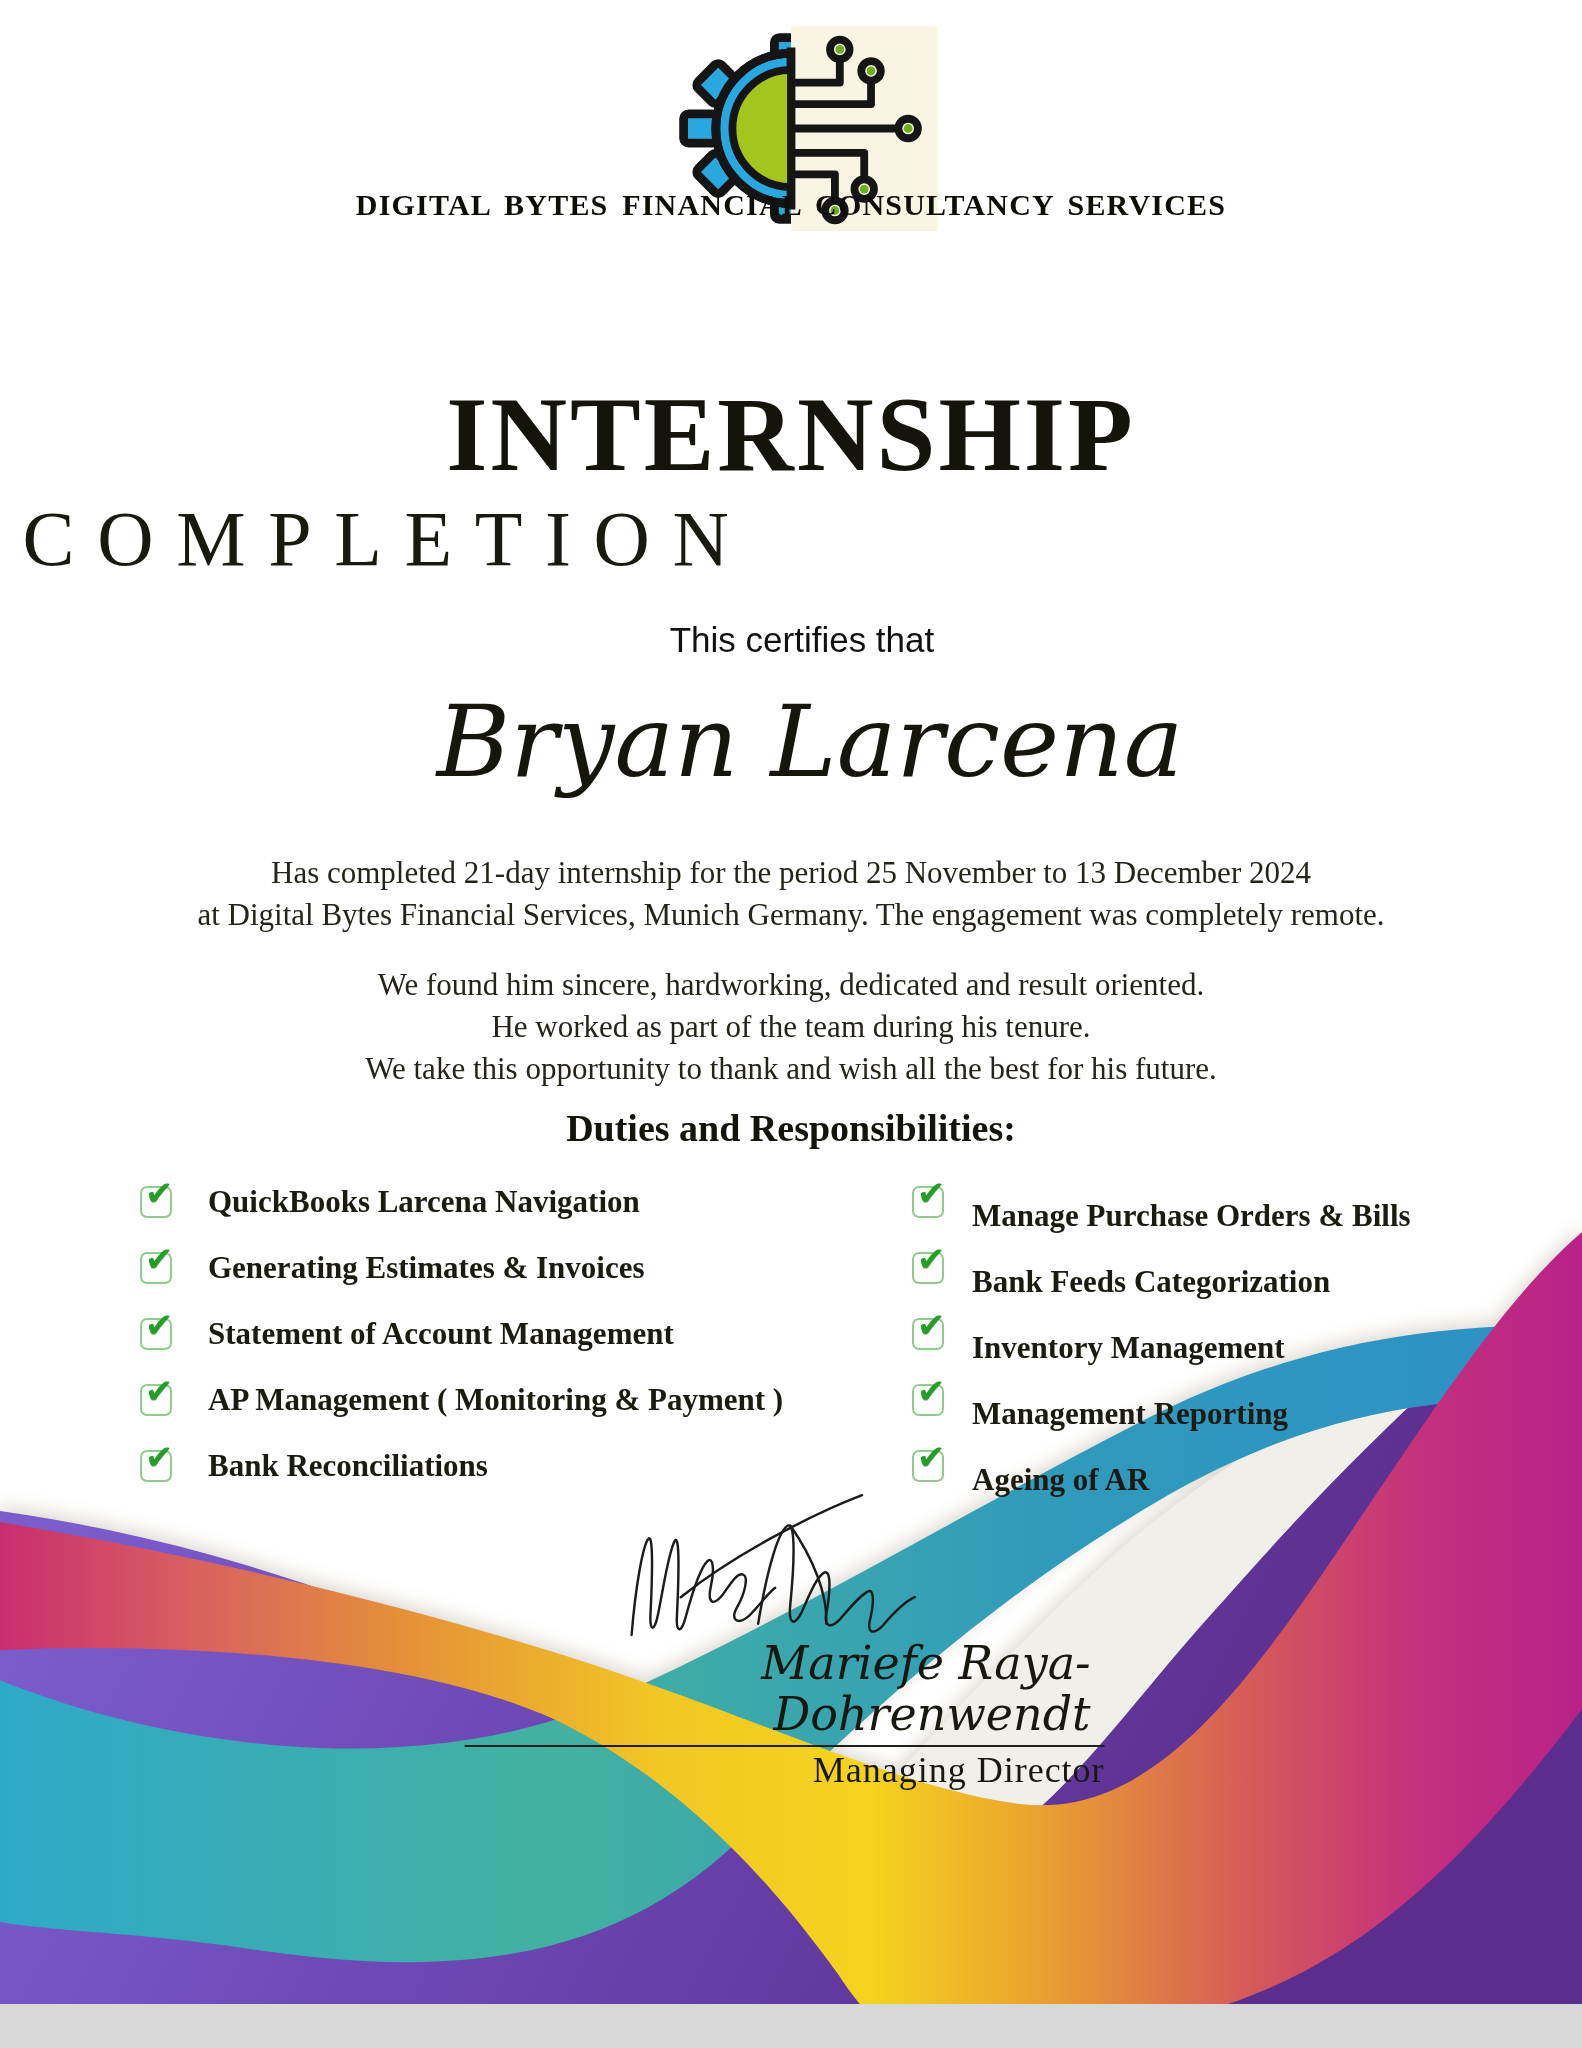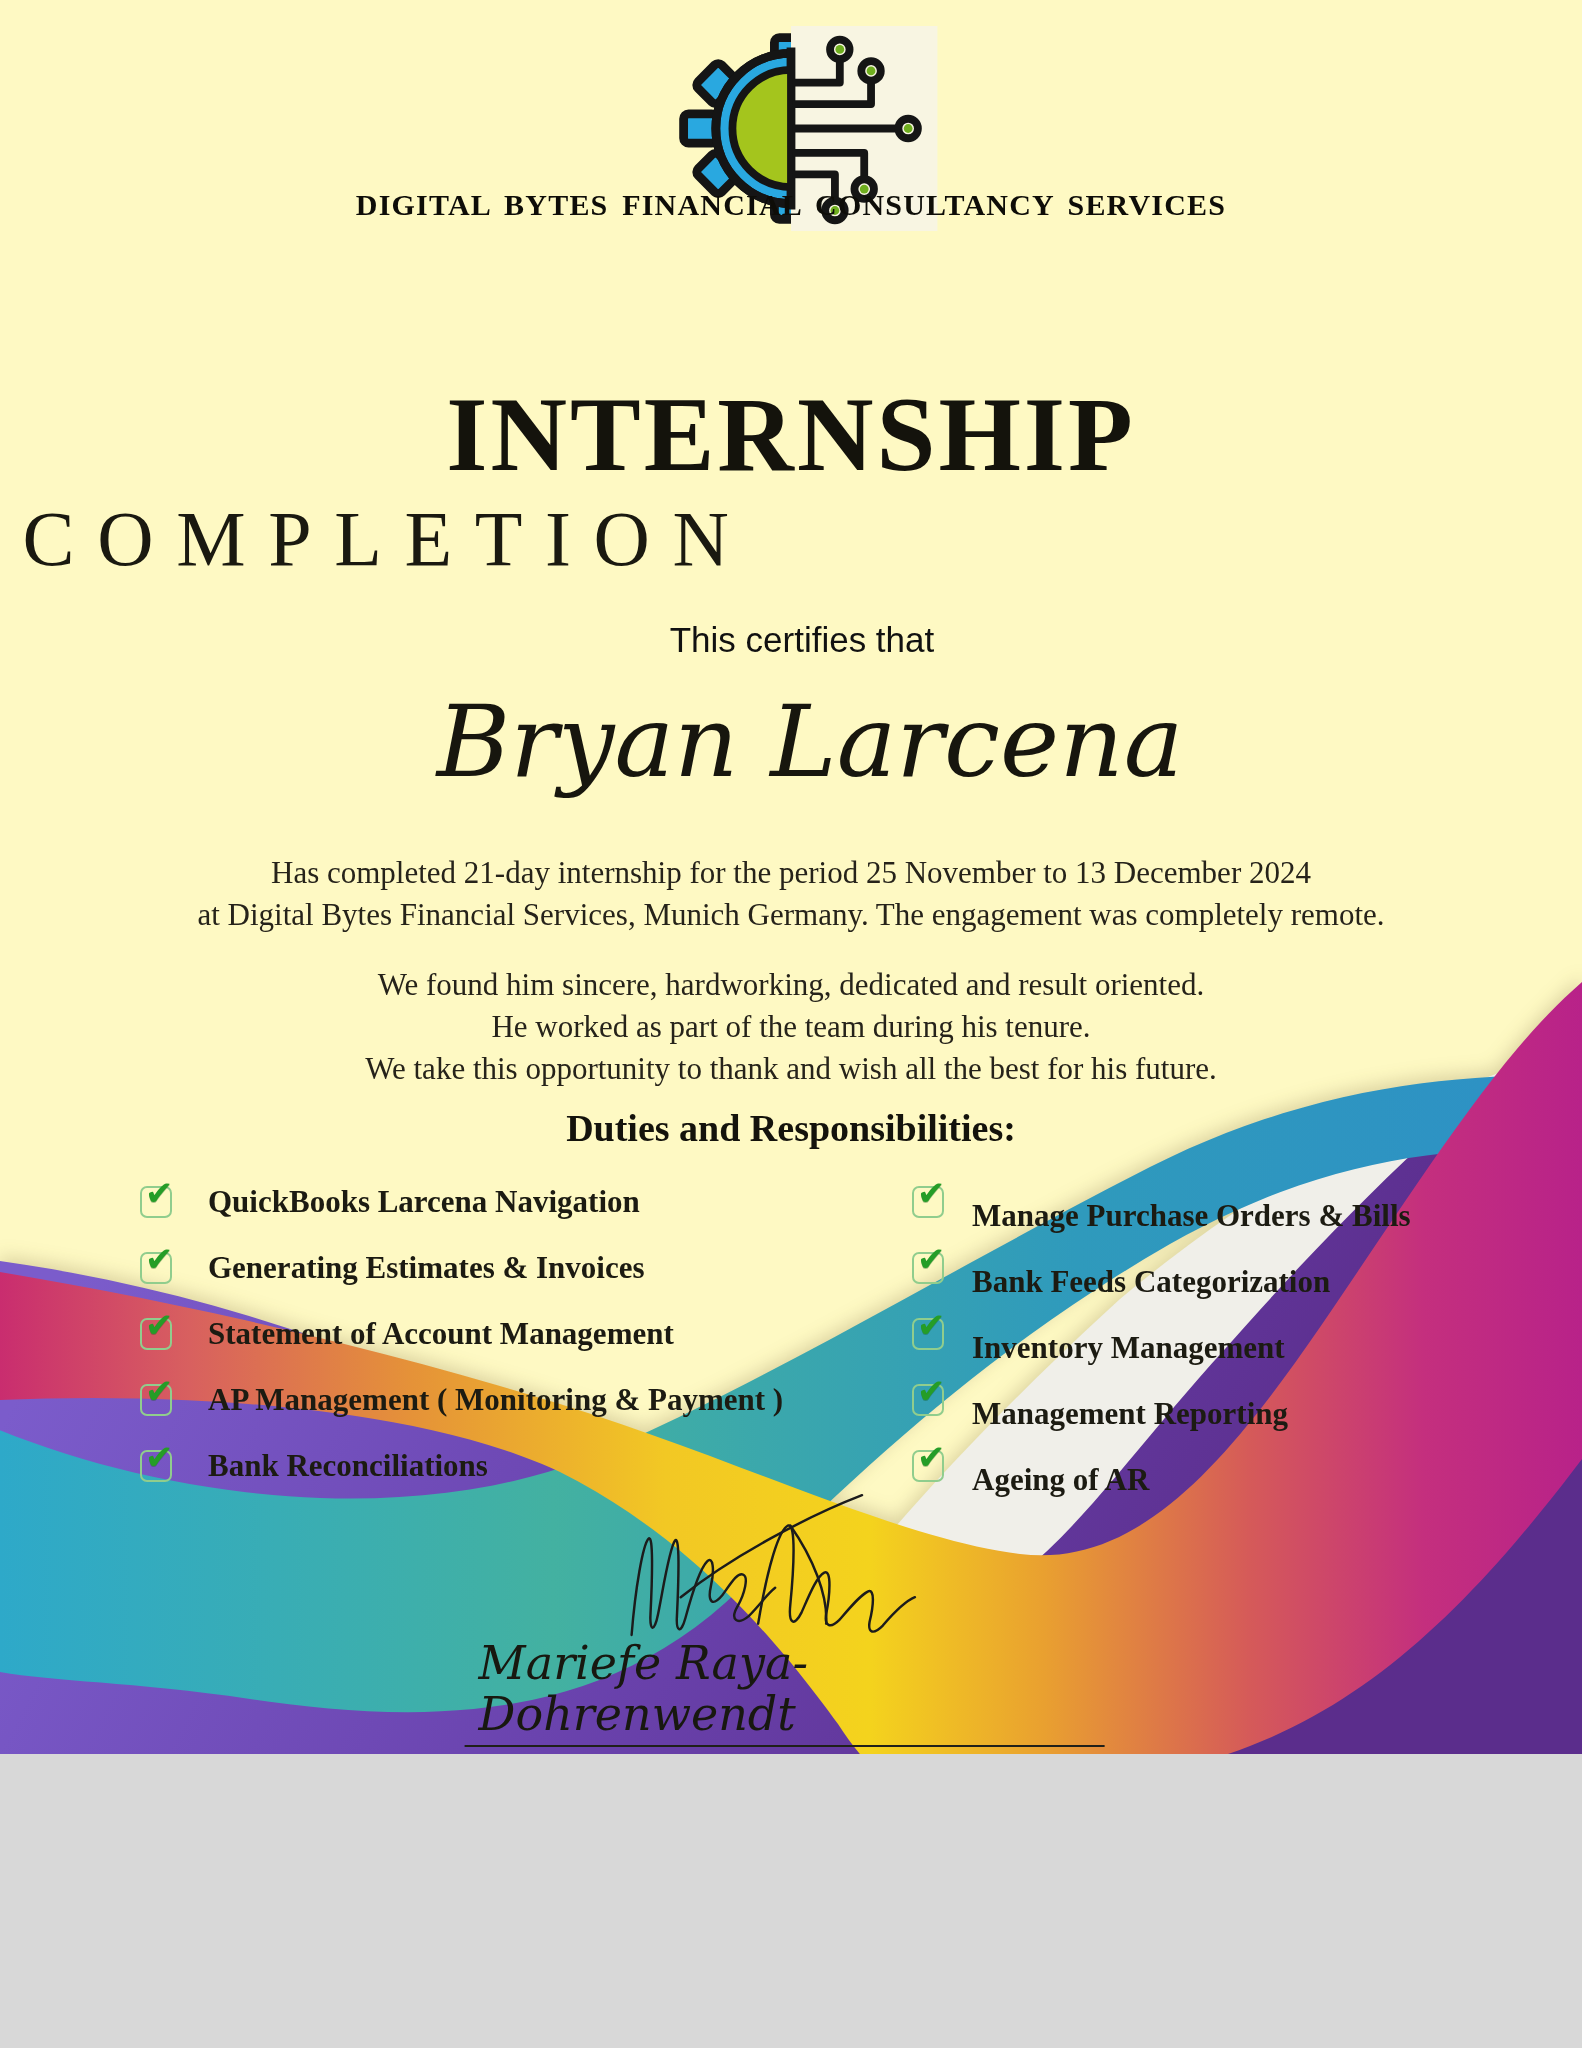--- a/index.html
+++ b/index.html
@@ -1,18 +1,18 @@
 <!DOCTYPE html>
 <html><head>
 <meta charset="utf-8">
 <style>
   html,body{margin:0;padding:0;background:#d8d8d8;}
   .page{
-    position:relative;width:1582px;height:1754px;margin:0 auto;
-    background:#fef9c3;overflow:hidden;
+    position:relative;width:1582px;height:2004px;margin:0 auto;
+    background:#ffffff;overflow:hidden;
     font-family:"Liberation Serif","DejaVu Serif",serif;color:#1b1a12;
   }
   
   .logo-wrap{position:absolute;top:26px;left:0;width:100%;text-align:center;}
   .company-name{
     position:absolute;top:188px;left:0;width:100%;text-align:center;
     font-size:30px;font-weight:bold;letter-spacing:1.2px;word-spacing:5px;color:#0e0d08;
   }
   
   .title-main{
@@ -53,21 +53,21 @@
   }
   .checkbox .glyph{
     position:absolute;left:3px;top:-12px;
     font-family:"DejaVu Sans",sans-serif;font-size:34px;line-height:34px;
     color:#259d27;text-shadow:0 1px 0 rgba(20,90,20,.35);
   }
   .duty-label{margin-left:36px;font-size:31px;font-weight:bold;color:#1c1b12;white-space:nowrap;}
   .duty-col.right .duty-label{margin-left:28px;margin-top:28px;}
   
   .sig-block{position:absolute;top:1482px;left:50%;transform:translateX(-51%);
-    width:640px;text-align:left;z-index:3;}
+    width:640px;text-align:right;z-index:3;}
   .sig-scribble{display:block;margin:0 auto -14px auto;}
   .sig-name{
     display:inline-block;font-family:"DejaVu Serif","Liberation Serif",serif;
     font-style:italic;font-size:46px;color:#181810;
     border-bottom:2px solid #20201a;padding:0 14px 6px 14px;line-height:1.1;
   }
   .sig-title{font-size:36px;letter-spacing:1px;color:#181811;margin-top:2px;}
   
   .waves{position:absolute;left:0;bottom:0;width:1582px;height:800px;z-index:1;
     filter:drop-shadow(0 -5px 9px rgba(80,62,20,0.20));}

